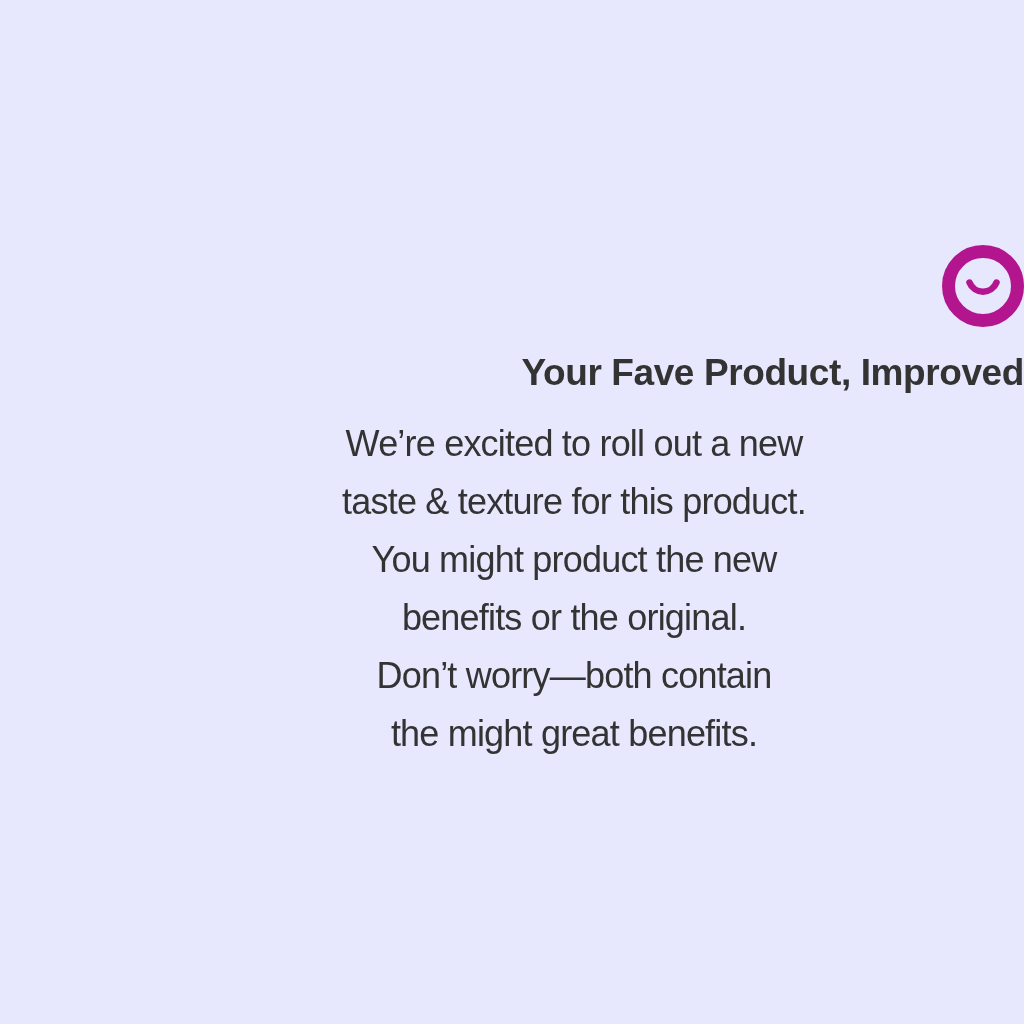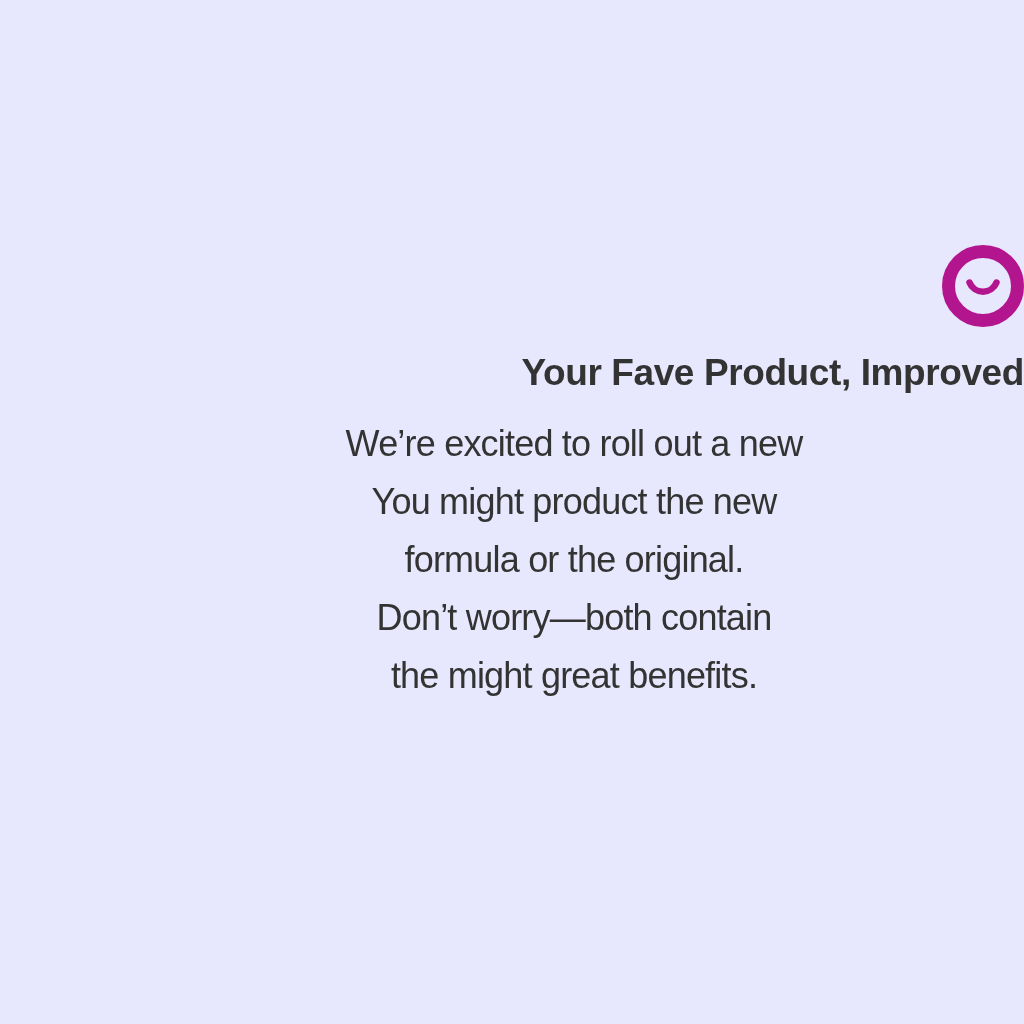--- a/index.html
+++ b/index.html
@@ -67,19 +67,20 @@
 
   <svg class="brand-logo" viewBox="0 0 82 82" aria-hidden="true">
     <circle cx="41" cy="41" r="34.5" fill="none" stroke="#B3158F" stroke-width="13"></circle>
     <path d="M 27.5 37.5 A 14.5 14.5 0 0 0 54.5 37.5" fill="none" stroke="#B3158F" stroke-width="6.5" stroke-linecap="round"></path>
   </svg>
 
   <h1 class="headline">Your Fave Product, Improved</h1>
 
   <p class="body-copy">
       <span class="copy-line">We’re excited to roll out a new</span>
+      <span class="copy-line">taste &amp; texture for this product.</span>
       <span class="copy-line">You might product the new</span>
-      <span class="copy-line">formula or the original.</span>
+      <span class="copy-line">benefits or the original.</span>
       <span class="copy-line">Don’t worry—both contain</span>
       <span class="copy-line">the might great benefits.</span>
     </p>
 
 </div>
 
 </body></html>

